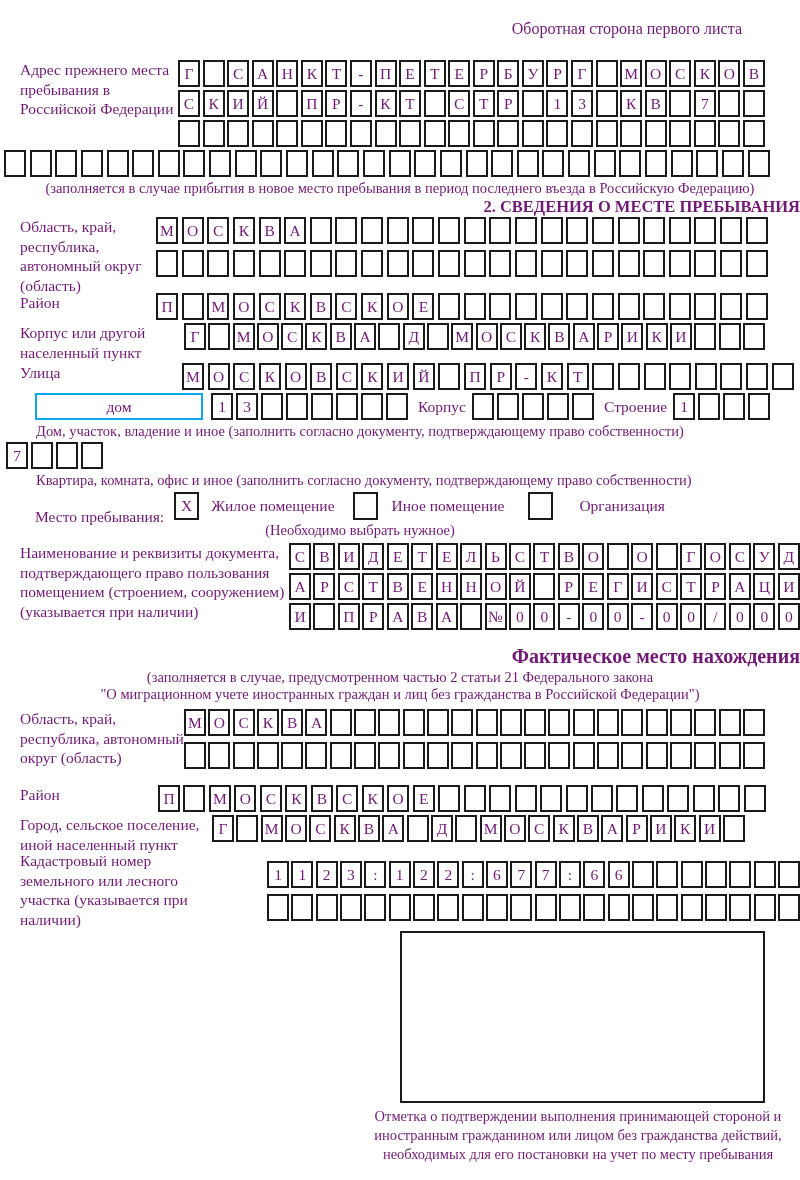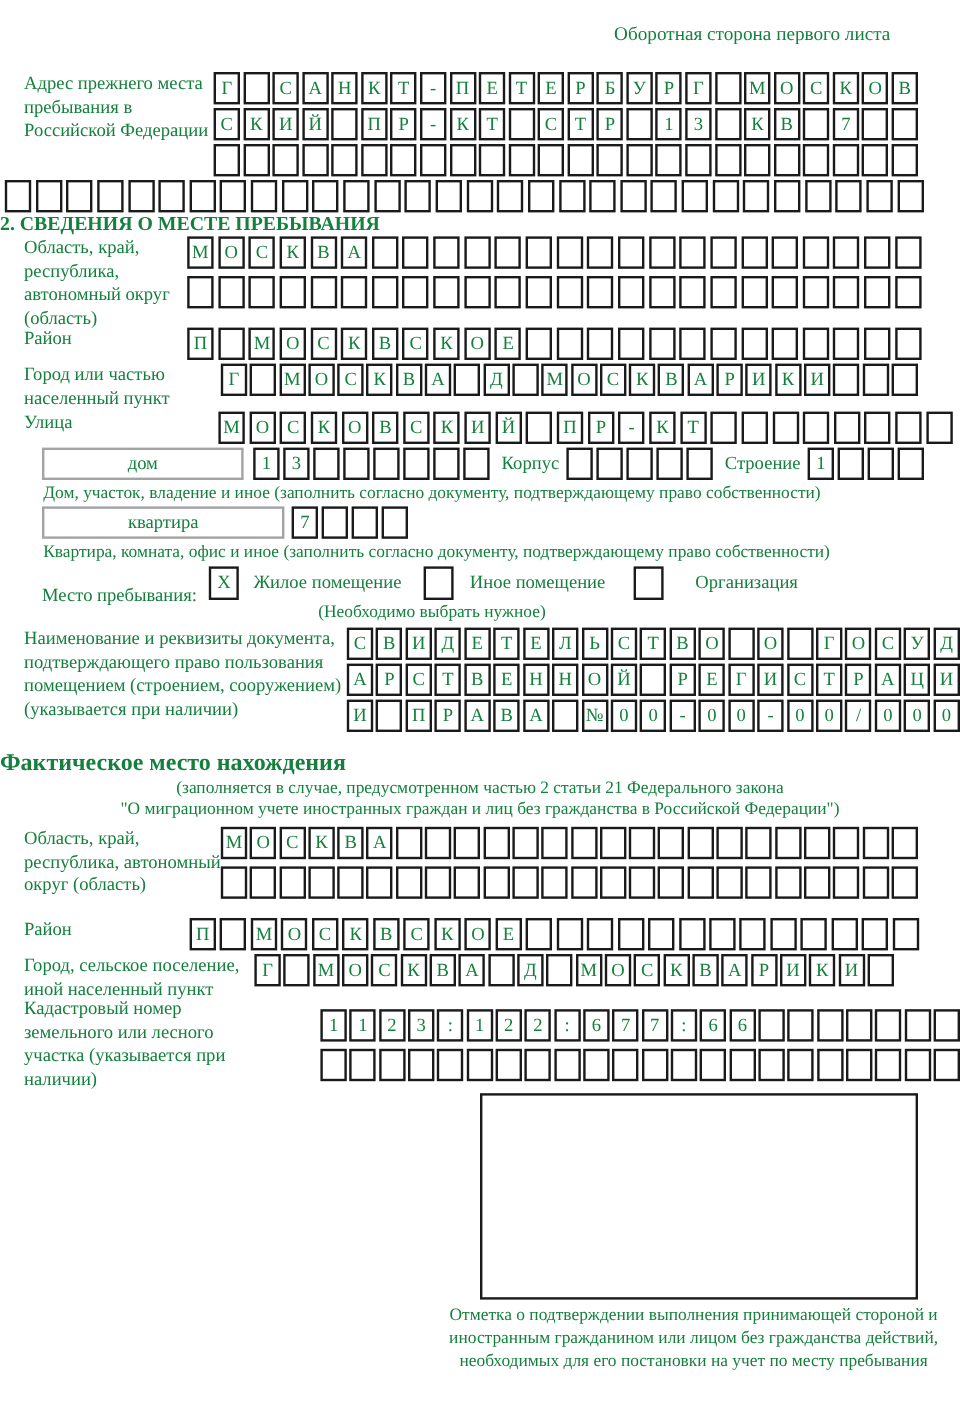--- a/index.html
+++ b/index.html
@@ -1,36 +1,36 @@
 <!DOCTYPE html>
 <html><head>
 <meta charset="utf-8">
 <style>
   html,body{margin:0;padding:0;background:#fff;}
   .page{
-    width:800px;height:1180px;background:#fff;color:#15803d;
+    width:800px;height:1180px;background:#fff;color:#701a75;
     font-family:"Liberation Serif","DejaVu Serif",serif;
     position:relative;overflow:hidden;
   }
   .hdr-note{ text-align:right;padding:20px 58px 0 0;font-size:16px; }
   .frow{ display:flex;align-items:flex-start; }
   .flabel{ box-sizing:border-box;padding-left:20px;font-size:15.5px;line-height:19.5px; }
   .gridcol{ display:flex;flex-direction:column; }
   .cells{ display:flex;justify-content:space-between;box-sizing:border-box; }
   .cell{
     width:22px;height:27px;box-sizing:border-box;border:2px solid #1a1a1a;
     display:flex;align-items:center;justify-content:center;
     font-size:15.5px;flex:0 0 auto;background:#fff;
   }
   .mt3{margin-top:3px;}
   .note{ font-size:14.5px;text-align:center;line-height:17px; }
   .lnote{ font-size:14.5px;padding-left:36px;line-height:18px; }
-  .sec-title{ font-size:16.5px;font-weight:bold;text-align:left;line-height:20px; }
+  .sec-title{ font-size:16.5px;font-weight:bold;text-align:right;line-height:20px; }
   .widebox{
-    box-sizing:border-box;border:2px solid #a3a3a3;height:27px;background:#fff;
+    box-sizing:border-box;border:2px solid #0ea5e9;height:27px;background:#fff;
     display:flex;align-items:center;justify-content:center;font-size:15.5px;flex:0 0 auto;
   }
   .ckbox{
     width:25px;height:28px;box-sizing:border-box;border:2px solid #1a1a1a;flex:0 0 auto;
     display:flex;align-items:center;justify-content:center;font-size:15.5px;background:#fff;
   }
   .staylab{ font-size:15.5px;line-height:28px; }
   .stamp-box{ box-sizing:border-box;border:2px solid #1a1a1a;background:#fff; }
   .stamp-note{ font-size:14.5px;text-align:center;line-height:19px; }
 </style>
@@ -149,20 +149,21 @@
       <div class="cell"></div>
       <div class="cell"></div>
       <div class="cell"></div>
       <div class="cell"></div>
       <div class="cell"></div>
       <div class="cell"></div>
       <div class="cell"></div>
       <div class="cell"></div>
       <div class="cell"></div>
     </div>
+  <div class="note" style="margin-top:3px;">(заполняется в случае прибытия в новое место пребывания в период последнего въезда в Российскую Федерацию)</div>
 
   <div class="sec-title">2. СВЕДЕНИЯ О МЕСТЕ ПРЕБЫВАНИЯ</div>
 
   <div class="frow" style="height:76px;">
     <div class="flabel" style="width:156px;">Область, край, республика, автономный округ (область)</div>
     <div class="gridcol">
       <div class="cells" style="width:612px;">
           <div class="cell">М</div>
           <div class="cell">О</div>
           <div class="cell">С</div>
@@ -241,21 +242,21 @@
         <div class="cell"></div>
         <div class="cell"></div>
         <div class="cell"></div>
         <div class="cell"></div>
         <div class="cell"></div>
         <div class="cell"></div>
       </div>
   </div>
 
   <div class="frow" style="height:36px;">
-    <div class="flabel" style="width:184px;">Город или частью населенный пункт</div>
+    <div class="flabel" style="width:184px;">Корпус или другой населенный пункт</div>
     <div class="cells" style="width:581px;">
         <div class="cell">Г</div>
         <div class="cell"></div>
         <div class="cell">М</div>
         <div class="cell">О</div>
         <div class="cell">С</div>
         <div class="cell">К</div>
         <div class="cell">В</div>
         <div class="cell">А</div>
         <div class="cell"></div>
@@ -331,21 +332,20 @@
     <div class="cells" style="width:97px;margin-left:6px;">
         <div class="cell">1</div>
         <div class="cell"></div>
         <div class="cell"></div>
         <div class="cell"></div>
       </div>
   </div>
   <div class="lnote">Дом, участок, владение и иное (заполнить согласно документу, подтверждающему право собственности)</div>
 
   <div class="frow" style="height:29px;margin-top:2px;">
-    <div class="widebox" style="width:202px;margin-left:35px;">квартира</div>
     <div class="cells" style="width:97px;margin-left:6px;">
         <div class="cell">7</div>
         <div class="cell"></div>
         <div class="cell"></div>
         <div class="cell"></div>
       </div>
   </div>
   <div class="lnote">Квартира, комната, офис и иное (заполнить согласно документу, подтверждающему право собственности)</div>
 
   <div class="frow" style="height:29px;margin-top:3px;">

